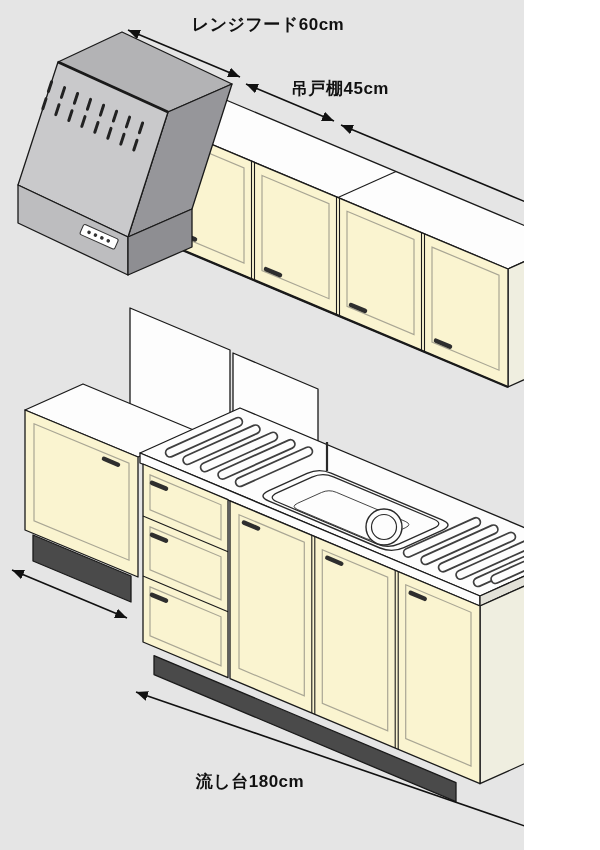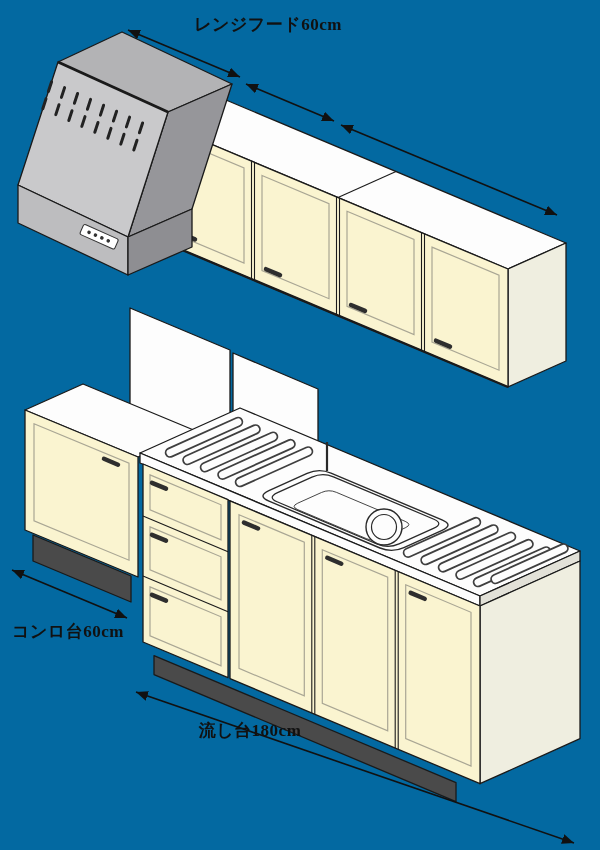--- a/index.html
+++ b/index.html
@@ -1,17 +1,17 @@
 <!DOCTYPE html>
 <html><head>
 <meta charset="utf-8">
 <style>
   html,body{margin:0;padding:0;background:#fff;}
-  .stage{position:relative;width:600px;height:850px;background:#0369a1;overflow:hidden;
-         font-family:Liberation Serif, serif;}
+  .stage{position:relative;width:524px;height:850px;background:#e5e5e5;overflow:hidden;
+         font-family:Liberation Sans, sans-serif;}
   .stage svg{position:absolute;left:0;top:0;}
   .lbl{position:absolute;transform:translate(-50%,-50%);white-space:nowrap;
        font-size:17px;font-weight:600;color:#111;letter-spacing:.5px;}
   .o{stroke:#1a1a1a;stroke-width:1.3;stroke-linejoin:round;}
   .gap{stroke:#1a1a1a;stroke-width:1.1;}
   .ins{fill:none;stroke:#a9a694;stroke-width:1.2;}
   .hdl{stroke:#2e2e2e;stroke-width:4.5;stroke-linecap:round;}
   .dim{stroke:#111;stroke-width:1.6;}
   .gvo{stroke:#3f3f3f;stroke-width:10.5;stroke-linecap:round;}
   .gvi{stroke:#fdfdfd;stroke-width:7;stroke-linecap:round;}
@@ -175,15 +175,15 @@
     <polygon class="o" points="154,655.6 456,782.6 456,801.6 154,674.6" fill="#4A4A4A"></polygon>
   </g>
 
   <g>
     <line class="dim" x1="12" y1="570" x2="127" y2="618" marker-start="url(#ah)" marker-end="url(#ah)"></line>
     <line class="dim" x1="136" y1="692" x2="574" y2="843" marker-start="url(#ah)" marker-end="url(#ah)"></line>
   </g>
 </svg>
 
 <div class="lbl" style="left:268px;top:24px">レンジフード60cm</div>
-<div class="lbl" style="left:68px;top:631px">コンロ台60cm</div>
-<div class="lbl" style="left:250px;top:730px">流し台180cm</div>
+<div class="lbl" style="left:340px;top:88px">吊戸棚45cm</div>
+<div class="lbl" style="left:250px;top:781px">流し台180cm</div>
 </div>
 
 </body></html>

